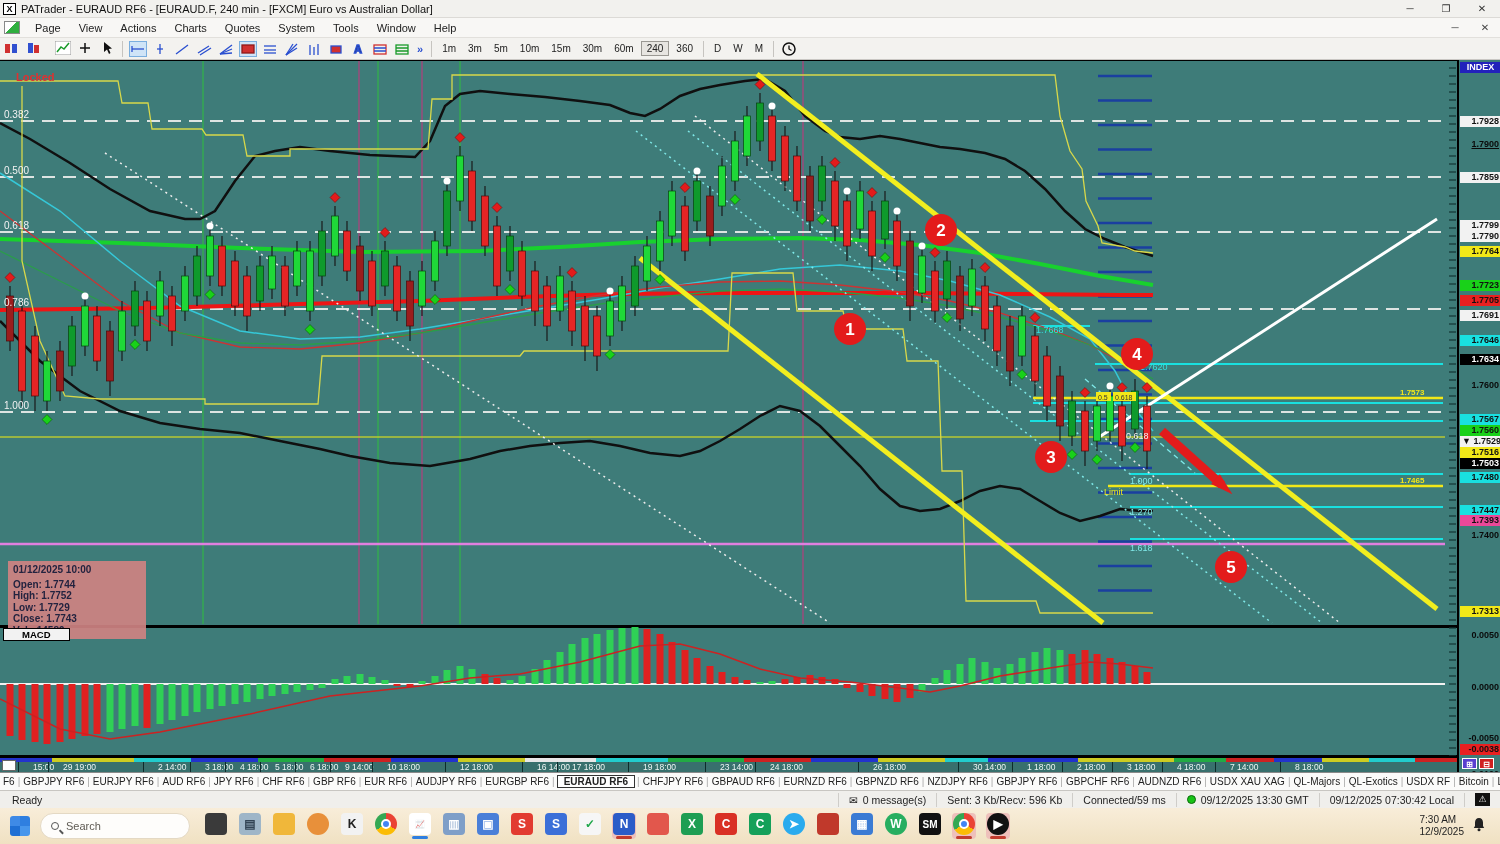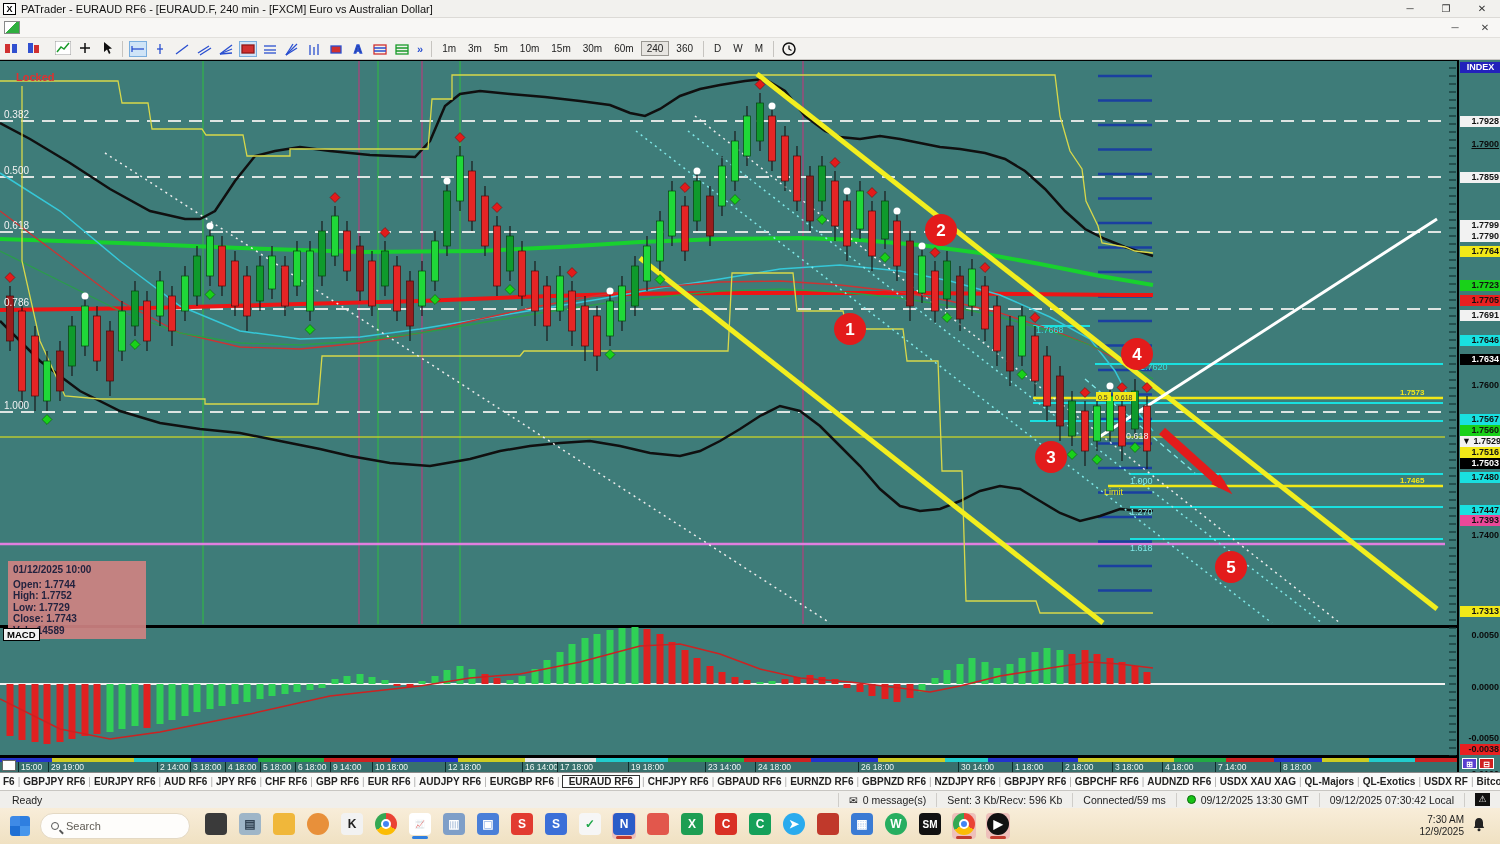--- a/index.html
+++ b/index.html
@@ -24,37 +24,37 @@
   .tf-btn.active { border:1px solid #9a9893; background:#e7e5e1; }
   #tb-tools { display:flex; align-items:center;}
   .chev { color:#2a4fd0; font-weight:bold; margin:0 4px; font-size:11px;}
 
   
   #chart-region { position:absolute; top:60px; left:0; width:1457px; height:712px; background:#3e7c79; border-top:1px solid #000;}
   #chart-svg { position:absolute; top:0; left:0; }
   #right-ticks { position:absolute; top:0; left:1449px; width:7px; height:695px; background:repeating-linear-gradient(to bottom, transparent 0 6px, #123433 6px 8px); opacity:.6;}
   #info-box { position:absolute; top:500px; left:8px; width:138px; padding:3px 5px; background:rgba(206,130,130,.92); color:#23233f; font-size:10px; font-weight:bold; line-height:11.5px;}
   #info-box .ib-date { margin-bottom:3px; }
-  #macd-label { position:absolute; top:567px; left:3px; background:#f2f2f2; border:1px solid #000; font-size:9.5px; font-weight:bold; padding:0 3px; color:#000;}
+  #macd-label { position:absolute; top:567px; left:3px; background:#f2f2f2; border:1px solid #000; font-size:9.5px; font-weight:bold; padding:0 18px; color:#000;}
   #time-axis { position:absolute; top:697px; left:0; width:1457px; height:15px; background:#38706d; overflow:hidden;}
   #seg-strip { position:absolute; top:0; left:0; height:4px; display:flex; width:1457px;}
   #seg-strip div { height:4px; }
-  .t-label { position:absolute; top:4px; font-size:8.5px; color:#eef6f4; white-space:nowrap; border-left:1px solid #0e2b2a; padding-left:2px;}
+  .t-label { position:absolute; top:4px; font-size:8.5px; color:#eef6f4; white-space:nowrap; border-left:1px solid #0e2b2a; padding-left:14px;}
   #ta-home { position:absolute; top:699px; left:2px; width:14px; height:11px; background:#fdfdfd; border:1px solid #666;}
 
   
   #axis-col { position:absolute; top:60px; left:1457px; width:43px; height:712px; background:#3e7c79; border-left:2px solid #000; font-size:9px; font-weight:bold;}
   .badge { position:absolute; left:1px; width:41px; text-align:right; padding:0 2px; height:11px; line-height:11px; white-space:nowrap;}
   #axis-btns { position:absolute; top:698px; left:3px; display:flex; gap:2px;}
   #axis-btns span { width:15px; height:11px; font-size:8px; color:#fff; text-align:center; line-height:11px; border:1px solid #fff;}
 
   
   #tabbar { position:absolute; top:772px; left:0; width:1500px; height:18px; background:#fbfbfa; border-top:1px solid #8a8a8a; display:flex; align-items:center; font-size:10px; color:#222; overflow:hidden;}
   #tabs { display:flex; align-items:center; white-space:nowrap;}
-  .tab { padding:0 3px;font-weight:bold; }
+  .tab { padding:0 3px; }
   .tab-sep { color:#aaa; }
   .tab.active { border:1px solid #333; background:#fff; font-weight:bold; padding:0 6px; margin:0 2px;}
 
   
   #statusbar { position:absolute; top:790px; left:0; width:1500px; height:18px; background:#f0efec; border-top:1px solid #c8c6c2; display:flex; align-items:center; font-size:10.5px; color:#222;}
   #statusbar .cell { border-left:1px solid #cfcdc9; padding:0 10px; height:14px; display:flex; align-items:center; gap:5px; white-space:nowrap;}
   #status-right { margin-left:auto; display:flex; align-items:center;}
   .green-dot { width:9px; height:9px; border-radius:50%; background:#17c317; border:1px solid #0a6a0a;}
   .alert-ico { width:15px; height:13px; background:#111; color:#fff; font-size:9px; text-align:center; line-height:13px;}
 
@@ -66,38 +66,49 @@
   #weather .wt b { font-size:11px; }
   #start-btn { width:20px; height:20px; margin:0 10px; background:conic-gradient(#2f7fe0 0 25%, #4796ec 0 50%, #1f6fd4 0 75%, #3f8ae6 0); border-radius:3px;}
   #search-pill { width:150px; height:26px; background:#fefdfb; border:1px solid #e4d9c4; border-radius:13px; display:flex; align-items:center; gap:7px; padding-left:10px; color:#5f5b54; font-size:11px;}
   .mag { width:8px; height:8px; border:1.5px solid #555; border-radius:50%; position:relative;}
   .mag::after { content:""; position:absolute; width:5px; height:1.5px; background:#555; transform:rotate(45deg); left:7px; top:8px;}
   #task-icons { display:flex; align-items:flex-start; gap:10px; margin-left:14px;}
   .tk { width:24px; height:26px; display:flex; flex-direction:column; align-items:center;}
   .tk .ic { width:22px; height:22px; border-radius:4px; display:flex; align-items:center; justify-content:center; font-size:12px; font-weight:bold;}
   .tk.hl { background:#eec0bb; border-radius:4px;}
   .tk .ul { width:16px; height:2.5px; border-radius:2px; margin-top:1px;}
-  #tb-clock { margin-left:auto; text-align:right; font-size:10px; color:#222; line-height:12px; padding-right:8px;}
+  #tb-clock { margin-left:auto; text-align:left; font-size:10px; color:#222; line-height:12px; padding-right:8px;}
   #bell { padding-right:14px; }
 </style>
 </head>
 <body>
 
 <div id="titlebar">
   <span class="app-ico">X</span>
   <span>PATrader - EURAUD RF6 - [EURAUD.F, 240 min - [FXCM] Euro vs Australian Dollar]</span>
   <span class="win-ctrls">
     <span>─</span>
     <span>❐</span>
     <span>✕</span>
   </span>
 </div>
 
 <div id="menubar">
   <span class="menu-ico"></span>
+  <span id="menu-items">
+      <span>Page</span>
+      <span>View</span>
+      <span>Actions</span>
+      <span>Charts</span>
+      <span>Quotes</span>
+      <span>System</span>
+      <span>Tools</span>
+      <span>Window</span>
+      <span>Help</span>
+    </span>
   <span class="mdi-ctrls">
     <span>─</span>
     <span>✕</span>
   </span>
 </div>
 
 <div id="toolbar">
   <span id="tb-left"><span class="tb-ico">
         <svg width="15" height="13">
           <rect x="1" y="2" width="5" height="9" fill="#d03030"></rect>
@@ -666,21 +677,21 @@
         <div style="width: 100px; background: rgb(204, 204, 34);"></div>
         <div style="width: 55px; background: rgb(34, 170, 68);"></div>
         <div style="width: 50px; background: rgb(204, 34, 34);"></div>
         <div style="width: 50px; background: rgb(34, 51, 204);"></div>
         <div style="width: 50px; background: rgb(204, 204, 34);"></div>
         <div style="width: 48px; background: rgb(34, 204, 204);"></div>
         <div style="width: 44px; background: rgb(204, 34, 34);"></div>
       </div>
   <span class="t-label" style="left:18px">15:00</span>
       <span class="t-label" style="left:48px">29 19:00</span>
-      <span class="t-label" style="left:157px">2 14:00</span>
+      <span class="t-label" style="left:143px">2 14:00</span>
       <span class="t-label" style="left:190px">3 18:00</span>
       <span class="t-label" style="left:225px">4 18:00</span>
       <span class="t-label" style="left:260px">5 18:00</span>
       <span class="t-label" style="left:295px">6 18:00</span>
       <span class="t-label" style="left:330px">9 14:00</span>
       <span class="t-label" style="left:372px">10 18:00</span>
       <span class="t-label" style="left:445px">12 18:00</span>
       <span class="t-label" style="left:522px">16 14:00</span>
       <span class="t-label" style="left:557px">17 18:00</span>
       <span class="t-label" style="left:628px">19 18:00</span>

